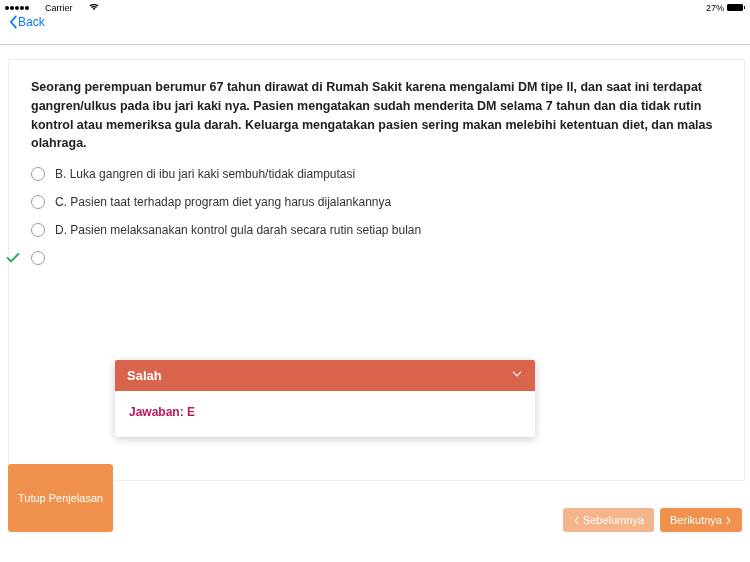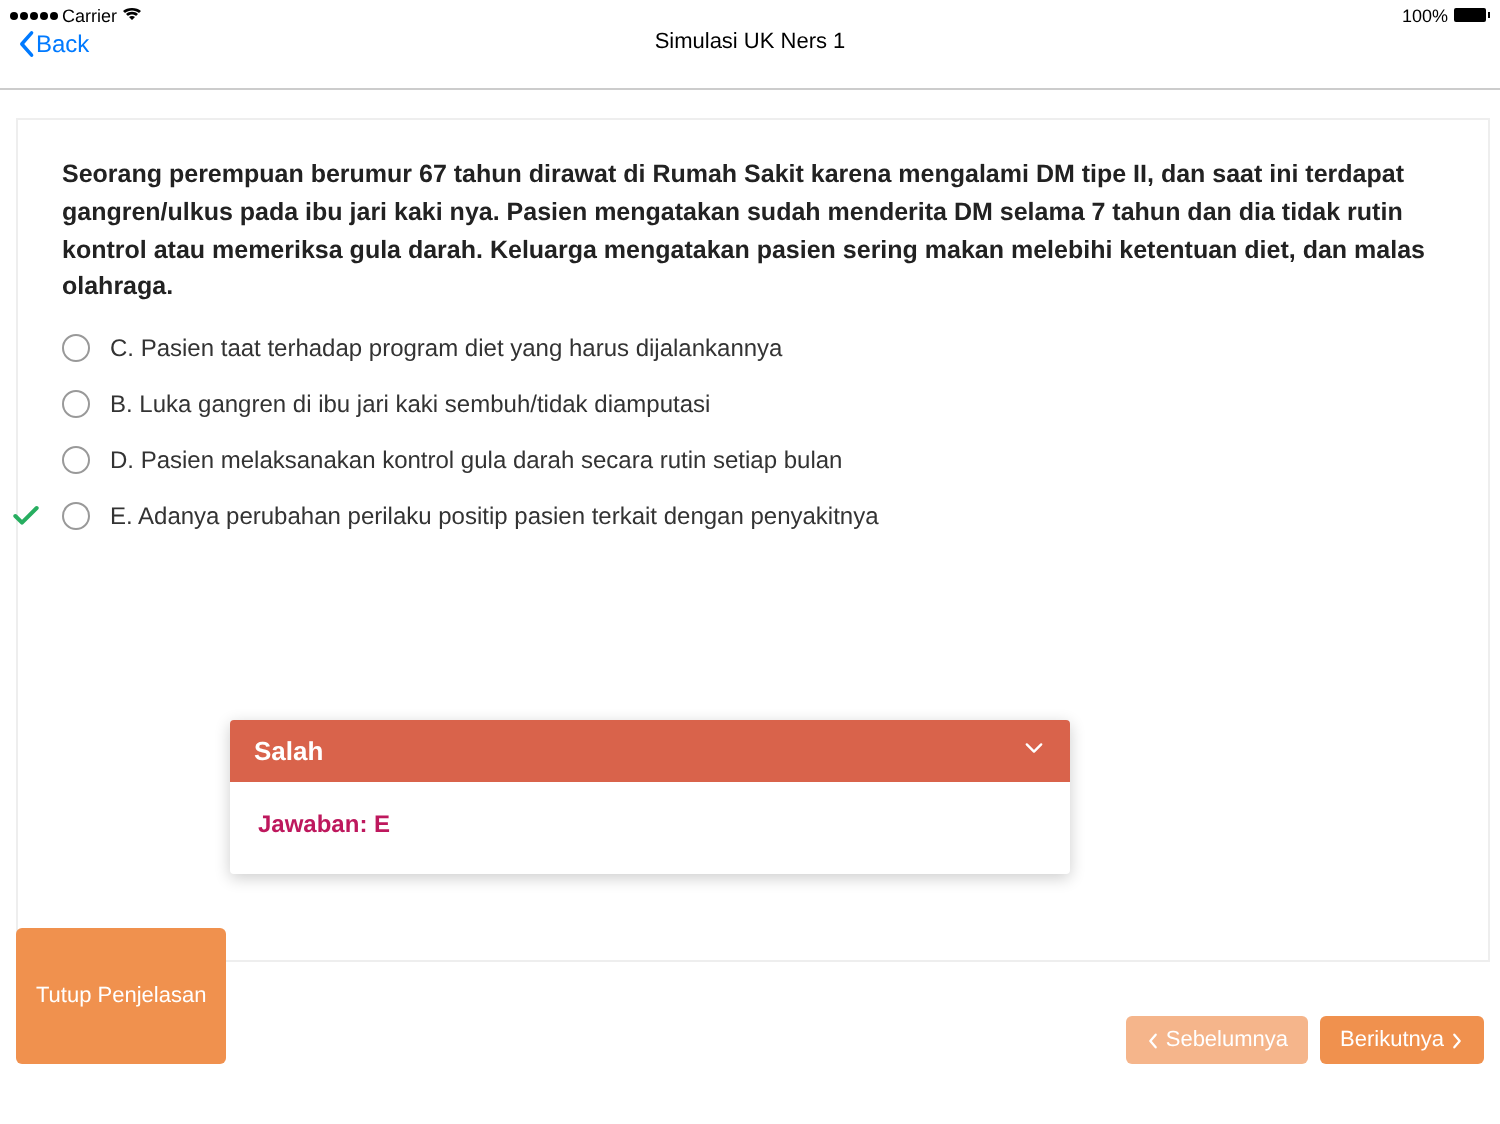--- a/index.html
+++ b/index.html
@@ -1,19 +1,19 @@
 <!DOCTYPE html>
 <html><head>
 <meta charset="utf-8">
 <style>
   * { box-sizing: border-box; margin: 0; padding: 0; }
   html, body { width: 750px; height: 562px; font-family: -apple-system, "Helvetica Neue", Arial, sans-serif; background: #fff; overflow: hidden; }
   
   .status-bar { height: 15px; background: #fff; display: flex; justify-content: space-between; align-items: center; padding: 0 5px; font-size: 9px; color: #000; }
-  .status-left { display: flex; align-items: center; gap: 2px; }
+  .status-left { display: flex; align-items: center; gap: 16px; }
   .status-right { display: flex; align-items: center; gap: 3px; }
   .signal-dots { display: flex; gap: 1px; }
   .signal-dots span { width: 4px; height: 4px; border-radius: 50%; background: #000; }
   .wifi-icon svg { width: 10px; height: 8px; }
   .battery { display: flex; align-items: center; gap: 1px; }
   .battery-body { width: 16px; height: 7px; border: 1px solid #000; border-radius: 1px; position: relative; }
   .battery-fill { position: absolute; left: 0; top: 0; bottom: 0; right: 0; background: #000; }
   .battery-tip { width: 1px; height: 3px; background: #000; }
   
   .nav-bar { height: 30px; border-bottom: 1px solid #ccc; display: flex; align-items: flex-start; position: relative; padding: 0 8px; }
@@ -57,65 +57,63 @@
         <span></span>
       </div>
     <span>Carrier</span>
     <span class="wifi-icon">
       <svg viewBox="0 0 20 14">
           <path d="M10 13 L7 10 C8.5 8.5 11.5 8.5 13 10 Z M4 7 C7 4 13 4 16 7 L14 9 C12 7 8 7 6 9 Z M1 4 C5 0 15 0 19 4 L17 6 C13.5 2.5 6.5 2.5 3 6 Z" fill="#000"></path>
         </svg>
     </span>
   </div>
   <div class="status-right">
-    <span>100%</span>
+    <span>27%</span>
     <div class="battery">
       <div class="battery-body">
           <div class="battery-fill"></div>
         </div>
       <div class="battery-tip"></div>
     </div>
   </div>
 </div>
 
 <div class="nav-bar">
   <div class="back-btn">
     <svg viewBox="0 0 12 20">
         <path d="M10 2 L3 10 L10 18" stroke="#007aff" stroke-width="2.5" fill="none" stroke-linecap="round" stroke-linejoin="round"></path>
       </svg>
     <span>Back</span>
   </div>
-  <div class="nav-title">Simulasi UK Ners 1</div>
 </div>
 
 <div class="content">
   <div class="card">
     <div class="question-text">Seorang perempuan berumur 67 tahun dirawat di Rumah Sakit karena mengalami DM tipe II, dan saat ini terdapat gangren/ulkus pada ibu jari kaki nya. Pasien mengatakan sudah menderita DM selama 7 tahun dan dia tidak rutin kontrol atau memeriksa gula darah. Keluarga mengatakan pasien sering makan melebihi ketentuan diet, dan malas olahraga.</div>
 
     <div class="options">
       <div class="option-row">
         <span class="radio"></span>
-        <span>C. Pasien taat terhadap program diet yang harus dijalankannya</span>
+        <span>B. Luka gangren di ibu jari kaki sembuh/tidak diamputasi</span>
       </div>
       <div class="option-row">
         <span class="radio"></span>
-        <span>B. Luka gangren di ibu jari kaki sembuh/tidak diamputasi</span>
+        <span>C. Pasien taat terhadap program diet yang harus dijalankannya</span>
       </div>
       <div class="option-row">
         <span class="radio"></span>
         <span>D. Pasien melaksanakan kontrol gula darah secara rutin setiap bulan</span>
       </div>
       <div class="option-row">
         <span class="check-mark">
           <svg viewBox="0 0 24 24">
               <path d="M4 12 L9 17 L20 6" stroke="#27ae60" stroke-width="3" fill="none" stroke-linecap="round" stroke-linejoin="round"></path>
             </svg>
         </span>
         <span class="radio"></span>
-        <span>E. Adanya perubahan perilaku positip pasien terkait dengan penyakitnya</span>
       </div>
     </div>
 
     <div class="answer-popup">
       <div class="answer-header">
         <span>Salah</span>
         <span class="chev">
           <svg viewBox="0 0 20 20">
               <path d="M4 7 L10 13 L16 7" stroke="#fff" stroke-width="2" fill="none" stroke-linecap="round" stroke-linejoin="round"></path>
             </svg>

